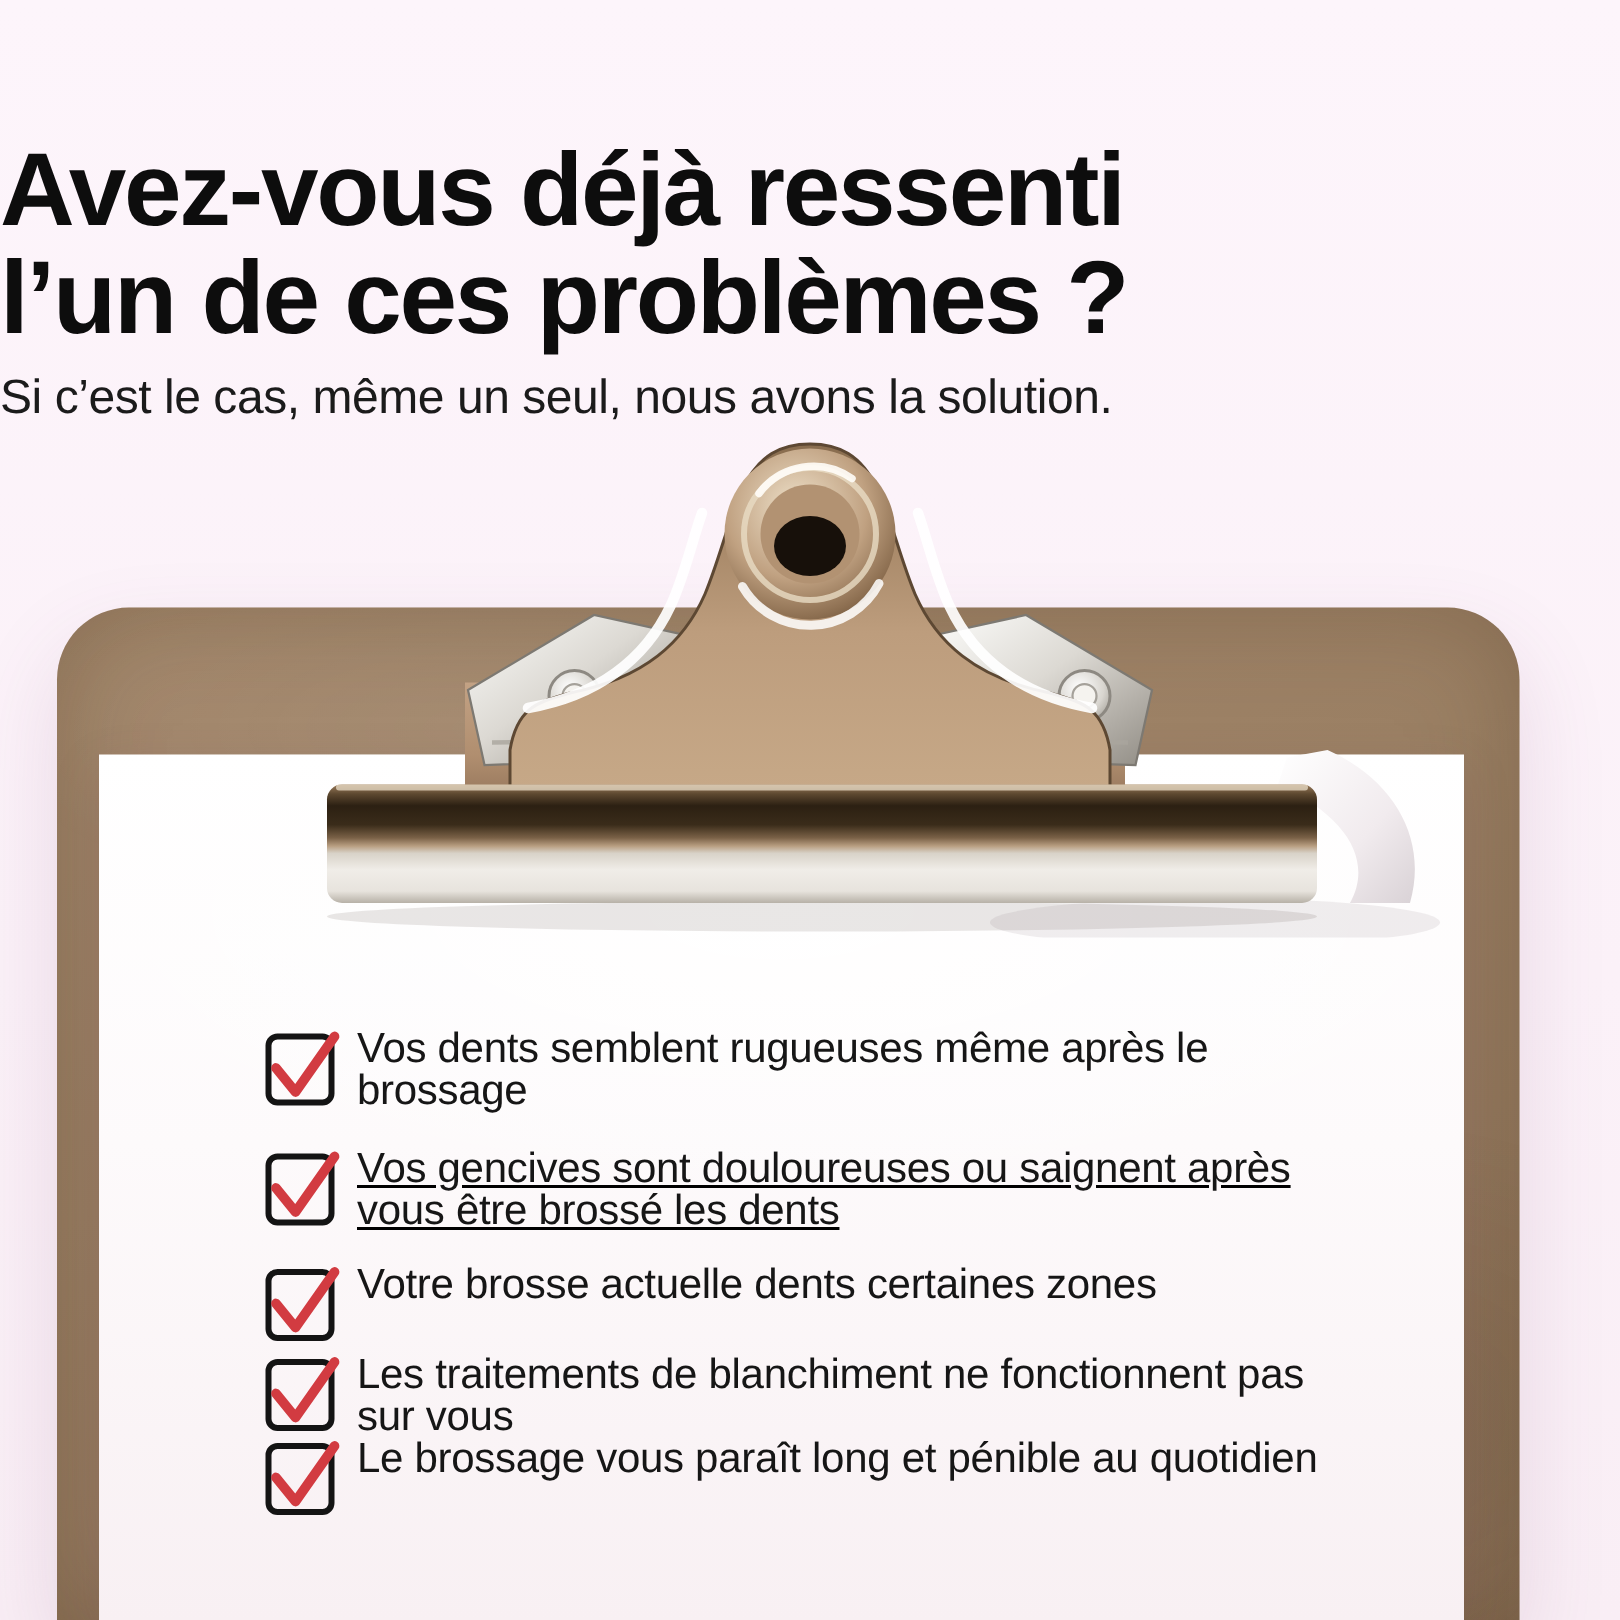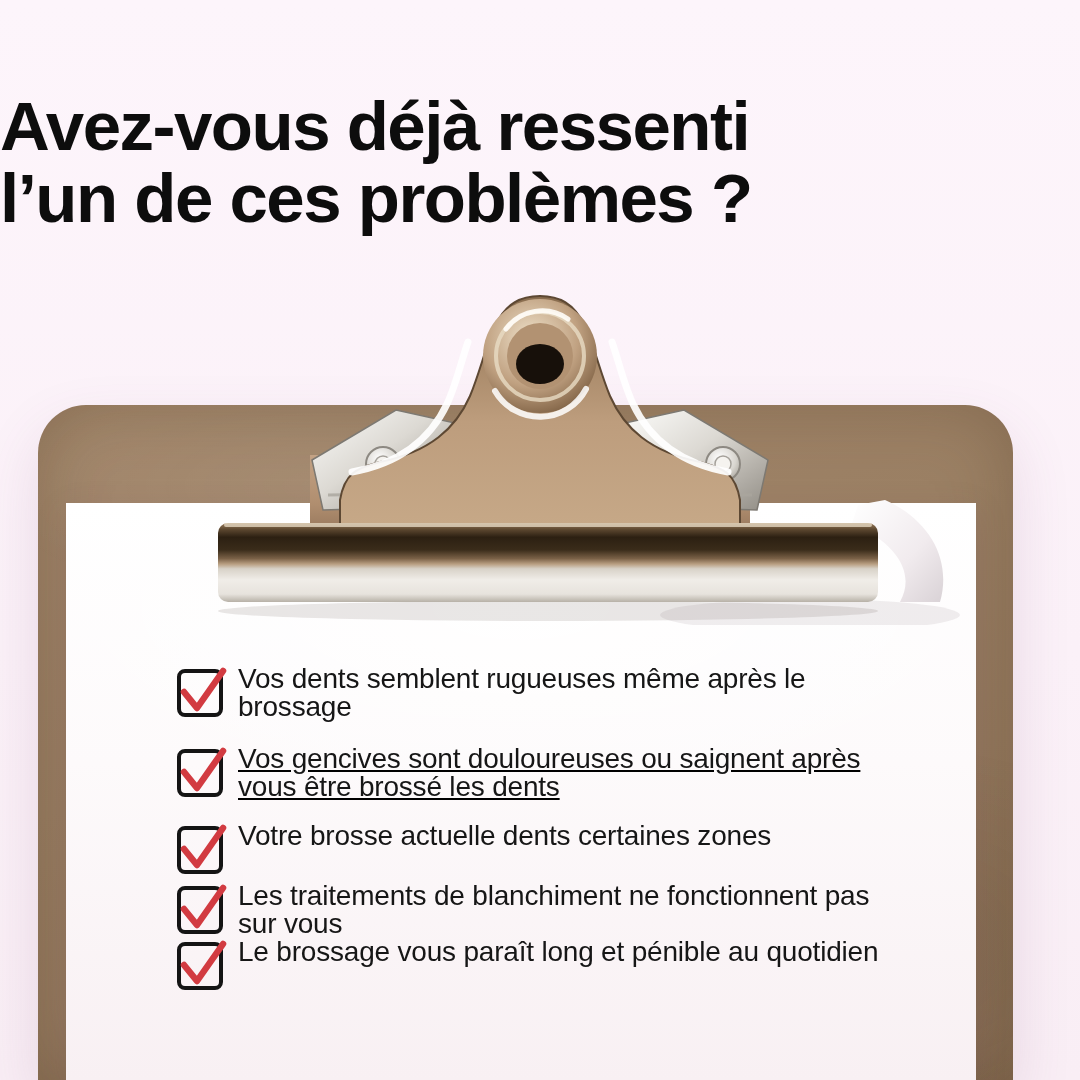--- a/index.html
+++ b/index.html
@@ -41,21 +41,21 @@
     background:
       radial-gradient(ellipse 700px 260px at 50% 18%, rgba(255,255,255,.9), rgba(255,255,255,0) 75%),
       linear-gradient(180deg,#ffffff 0%,#fdfafb 45%,#f8f0f3 100%);
     box-shadow:0 8px 30px rgba(110,70,95,.16);
   }
 
   
   .clip{position:absolute;left:170px;top:285px;width:820px;height:340px;}
 
   
-  .row{position:absolute;left:177px;width:760px;}
+  .row{position:absolute;left:177px;width:760px;margin-top:20px;}
   .row:nth-of-type(1){top:665px;}
   .row:nth-of-type(2){top:745px;text-decoration:underline;}
   .row:nth-of-type(3){top:822px;}
   .row:nth-of-type(4){top:882px;}
   .row:nth-of-type(5){top:938px;}
   .cbox{
     position:absolute;left:0;top:4px;width:38px;height:40px;
     border:4px solid #141414;border-radius:8px;background:transparent;
   }
   .check{position:absolute;left:-3px;top:-3px;width:57px;height:57px;}
@@ -67,20 +67,21 @@
 </head>
 <body>
 
 <div class="canvas">
 
   <div class="header">
     <h1 class="title">
         <span>Avez-vous déjà ressenti</span>
         <span>l’un de ces problèmes ?</span>
       </h1>
+    <p class="subtitle">Si c’est le cas, même un seul, nous avons la solution.</p>
   </div>
 
   <div class="board"></div>
   <div class="paper"></div>
 
   <svg class="clip" viewBox="0 0 820 340" aria-hidden="true">
     <defs>
       <linearGradient id="tanV" x1="0" y1="0" x2="0" y2="1">
         <stop offset="0" stop-color="#c3a284"></stop>
           <stop offset=".7" stop-color="#b08e6f"></stop>

